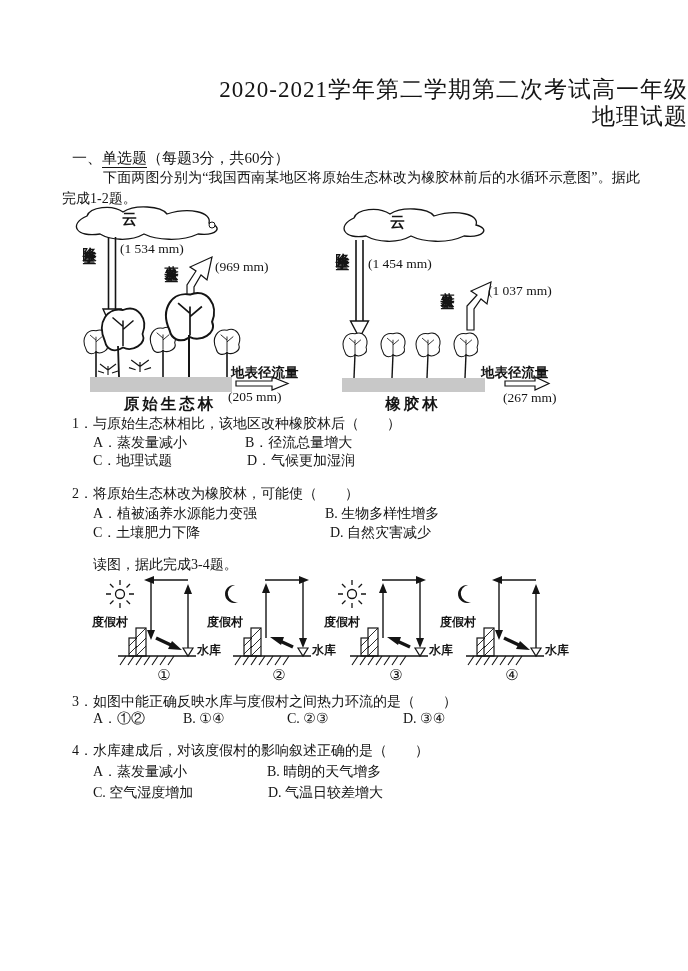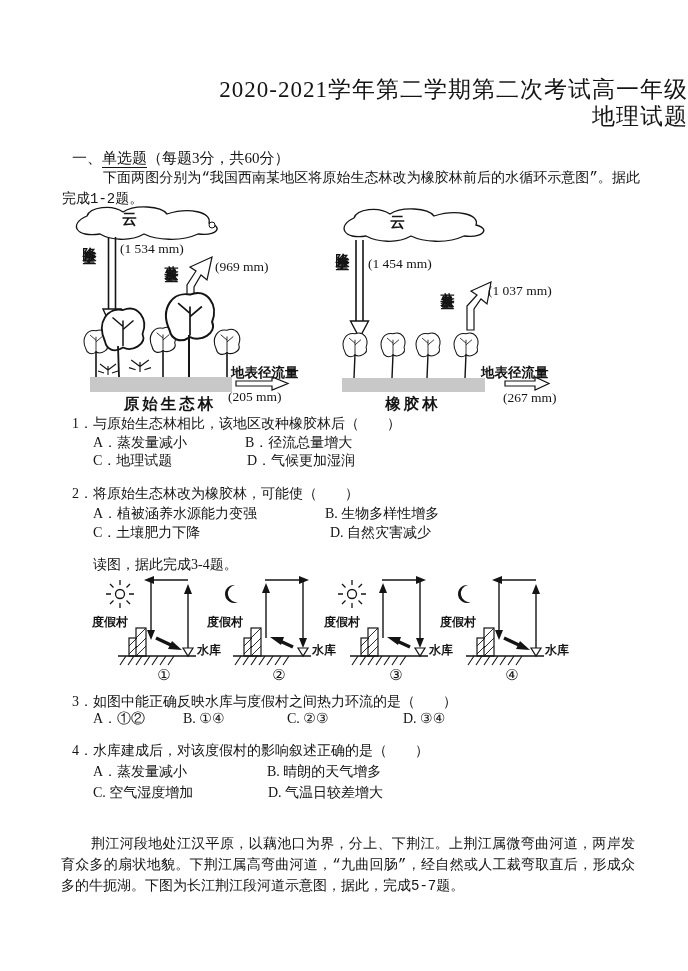--- a/index.html
+++ b/index.html
@@ -1,21 +1,21 @@
 <!DOCTYPE html>
 <html><head>
 <meta charset="utf-8">
 <style>
   html,body{margin:0;padding:0;background:#fff;}
   .page{position:relative;width:688px;height:971px;background:#ffffff;overflow:hidden;
         font-family:"Liberation Serif","DejaVu Serif",serif;color:#141414;}
   .title{position:absolute;left:0;right:0;text-align:right;font-size:23px;letter-spacing:1px;}
   .section{position:absolute;font-size:15px;white-space:nowrap;}
   .u{border-bottom:1px solid #141414;padding-bottom:1px;}
-  .para{position:absolute;font-size:14px;line-height:20.5px;margin:0;text-align:justify;font-family:Liberation Mono, monospace;}
+  .para{position:absolute;font-size:14px;line-height:20.5px;margin:0;text-align:justify;}
   .stem{position:absolute;font-size:14px;white-space:nowrap;}
   .opt{position:absolute;font-size:14px;white-space:nowrap;}
   .fig{position:absolute;}
   .fig svg{position:absolute;left:0;top:0;}
   .figlabel{position:absolute;font-size:13.5px;white-space:nowrap;}
   .vtext{position:absolute;writing-mode:vertical-rl;text-orientation:upright;
          font-size:14px;letter-spacing:2px;white-space:nowrap;font-weight:bold;}
   .caption{position:absolute;font-size:15.5px;letter-spacing:3px;text-align:center;white-space:nowrap;font-weight:bold;font-family:Liberation Mono, monospace;}
   .panel{position:absolute;width:152px;height:116px;}
   .panel svg{position:absolute;left:0;top:0;}
@@ -289,15 +289,14 @@
   <div class="opt" style="left:183px;top:710px">B. ①④</div>
   <div class="opt" style="left:287px;top:710px">C. ②③</div>
   <div class="opt" style="left:403px;top:710px">D. ③④</div>
 
   <div class="stem" style="left:72px;top:742px">4．水库建成后，对该度假村的影响叙述正确的是（　　）</div>
   <div class="opt" style="left:93px;top:763px">A．蒸发量减小</div>
   <div class="opt" style="left:267px;top:763px">B. 晴朗的天气增多</div>
   <div class="opt" style="left:93px;top:784px">C. 空气湿度增加</div>
   <div class="opt" style="left:268px;top:784px">D. 气温日较差增大</div>
 
-  <p class="para" style="left:61px;top:834px;width:574px;text-indent:30px;line-height:21px">荆江河段地处江汉平原，以藕池口为界，分上、下荆江。上荆江属微弯曲河道，两岸发育众多的扇状地貌。下荆江属高弯曲河道，“九曲回肠”，经自然或人工裁弯取直后，形成众多的牛扼湖。下图为长江荆江段河道示意图，据此，完成5-7题。</p>
 
 </div>
 
 </body></html>

